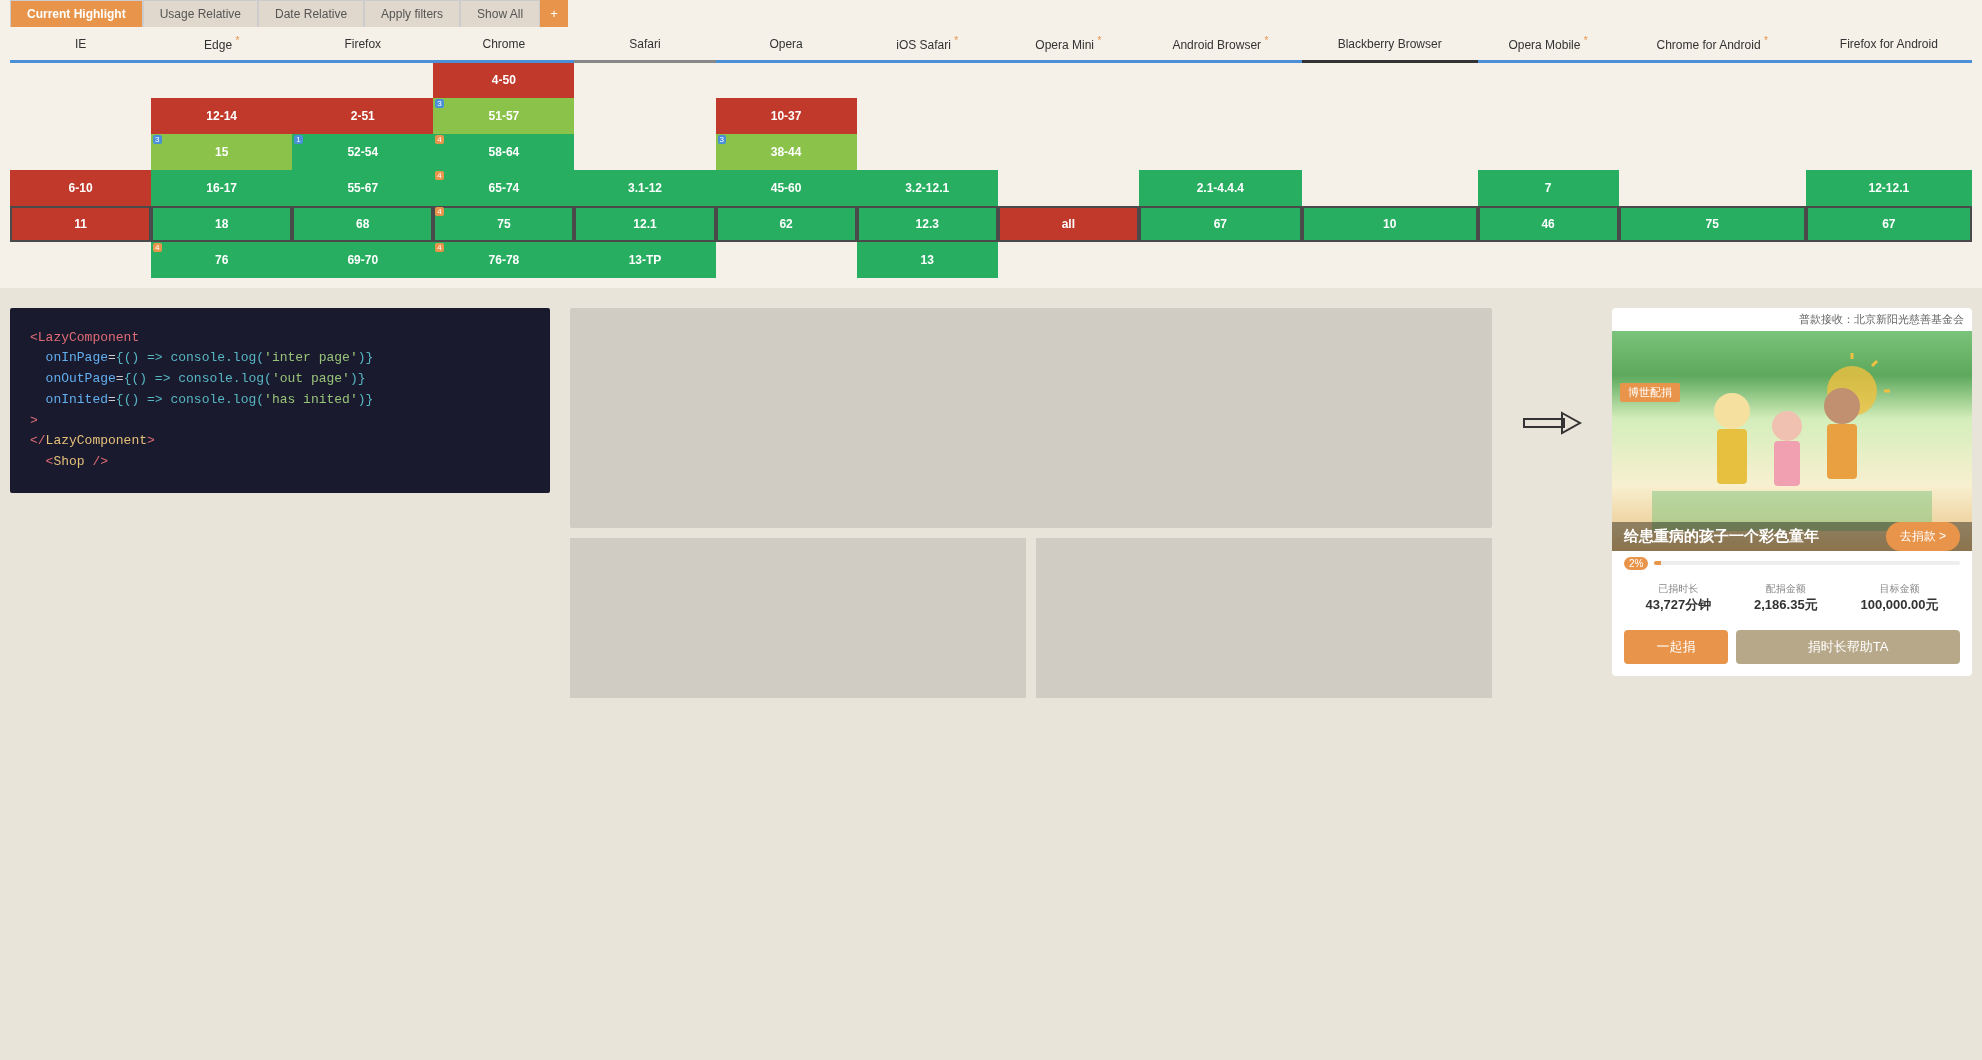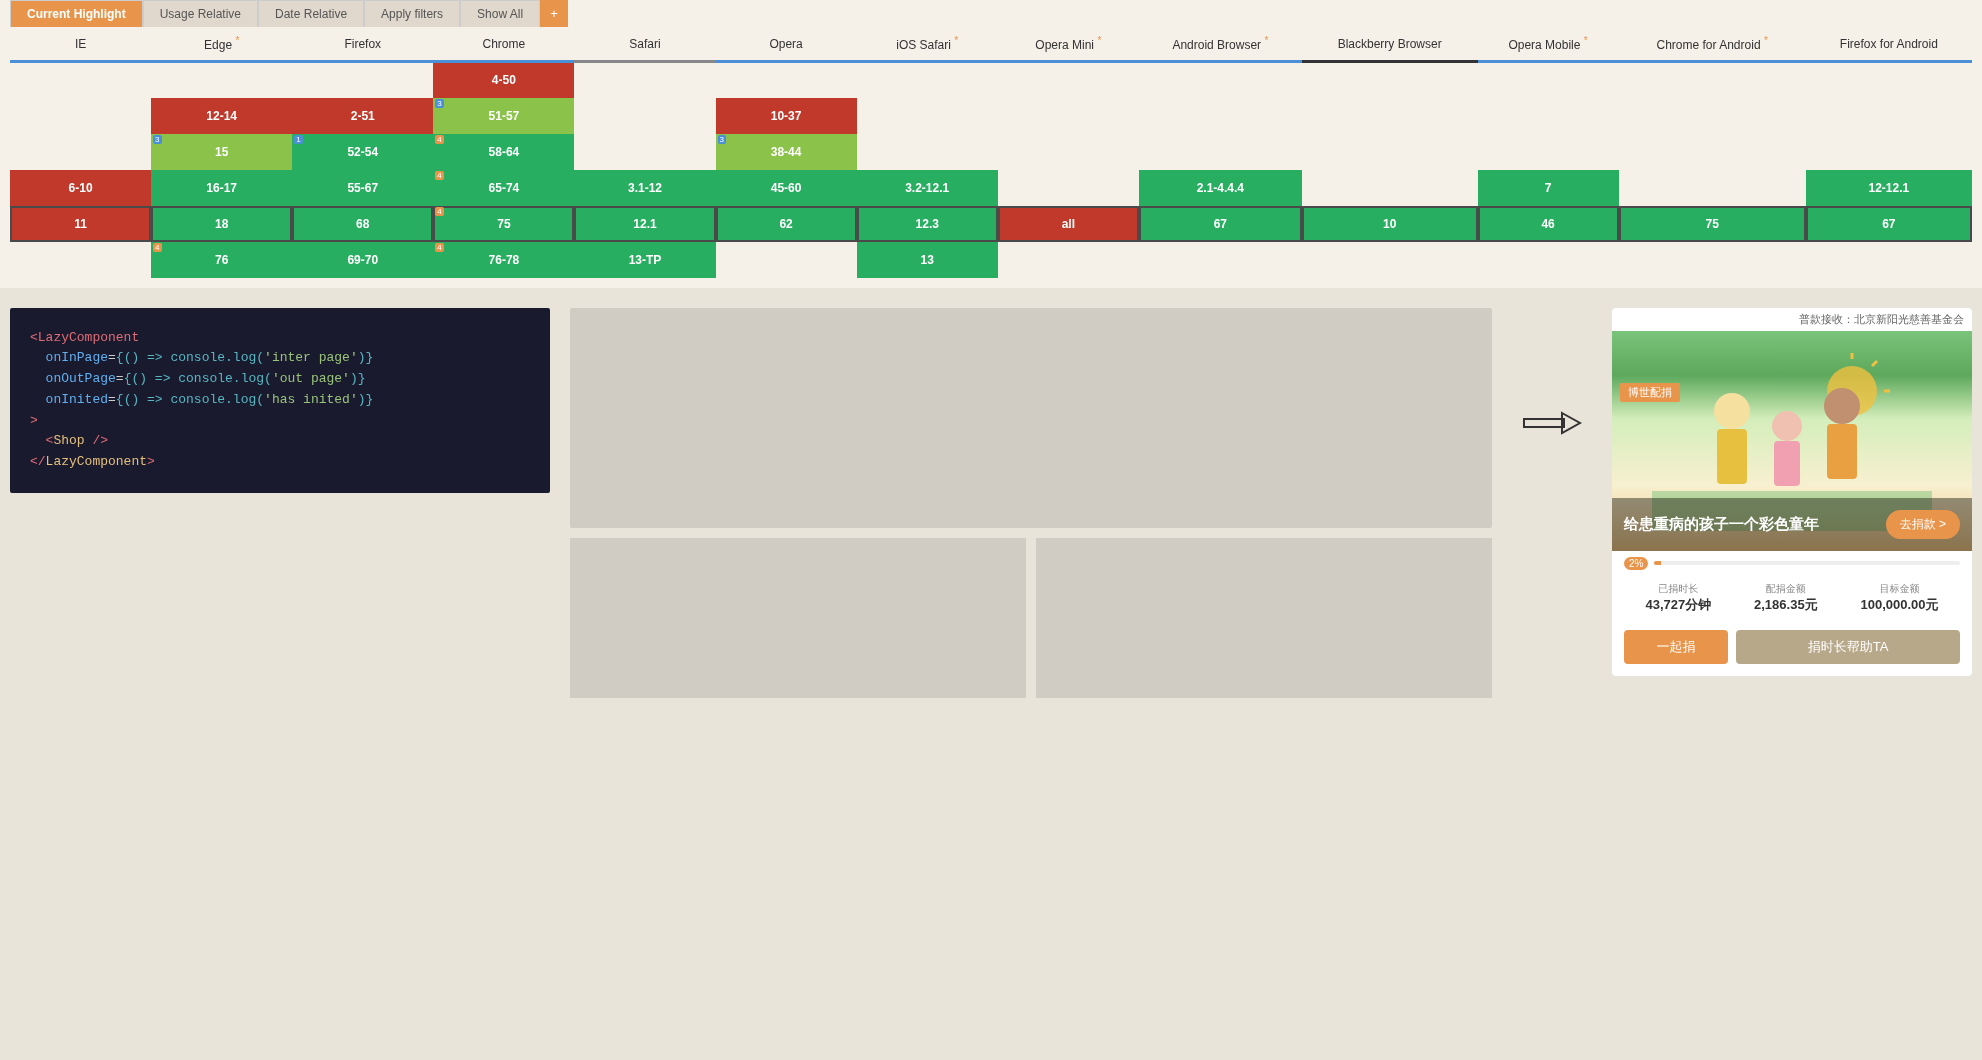--- a/index.html
+++ b/index.html
@@ -206,21 +206,21 @@
       border-radius: 2px;
       margin-top: 44px;
     }
     .donation-overlay {
       position: absolute;
       bottom: 0;
       left: 0;
       right: 0;
       background: rgba(0,0,0,0.4);
       color: white;
-      padding: 12px 12px;
+      padding: 0 12px;
       display: flex;
       align-items: center;
       justify-content: space-between;
     }
     .donation-title {
       font-size: 15px;
       font-weight: bold;
     }
     .donation-btn {
       background: #e8944a;
@@ -441,24 +441,24 @@
     <div>
       &nbsp;&nbsp;<span class="code-attr">onInPage</span>=<span class="code-func">{() =&gt; console.log(<span class="code-string">'inter page'</span>)}</span>
     </div>
     <div>
       &nbsp;&nbsp;<span class="code-attr">onOutPage</span>=<span class="code-func">{() =&gt; console.log(<span class="code-string">'out page'</span>)}</span>
     </div>
     <div>
       &nbsp;&nbsp;<span class="code-attr">onInited</span>=<span class="code-func">{() =&gt; console.log(<span class="code-string">'has inited'</span>)}</span>
     </div>
     <div><span class="code-tag">&gt;</span></div>
+    <div><span class="code-tag">&lt;/<span class="code-component">LazyComponent</span>&gt;</span></div>
     <div>
       &nbsp;&nbsp;<span class="code-tag">&lt;<span class="code-component">Shop</span> /&gt;</span>
     </div>
-    <div><span class="code-tag">&lt;/<span class="code-component">LazyComponent</span>&gt;</span></div>
   </div>
 
   <div class="middle-area">
     <div class="gray-block gray-block-top"></div>
     <div class="gray-block-bottom">
       <div class="gray-sub"></div>
       <div class="gray-sub"></div>
     </div>
   </div>
 

